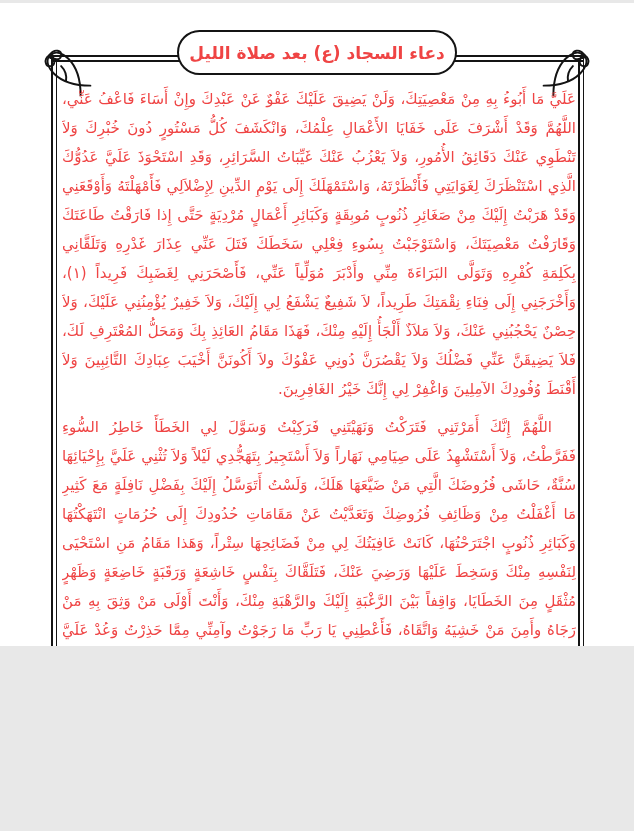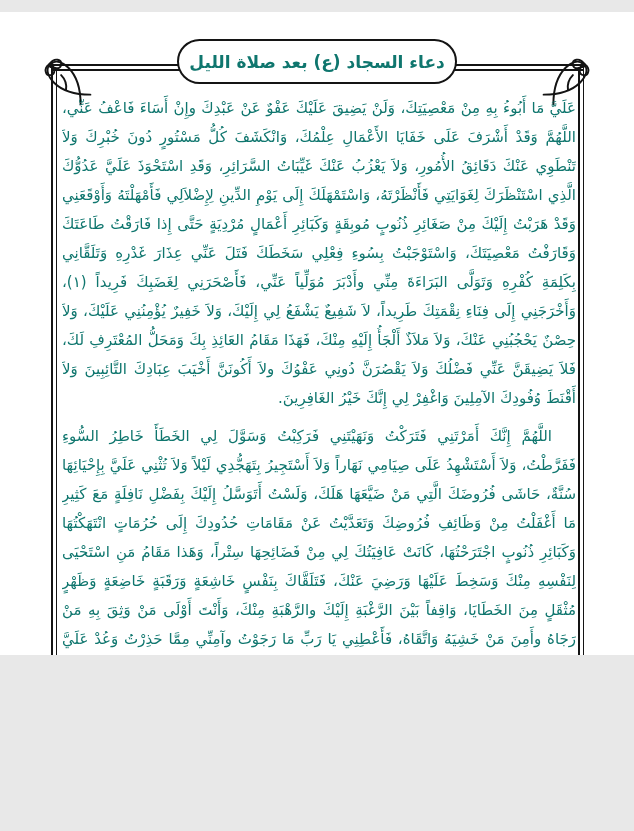--- a/index.html
+++ b/index.html
@@ -1,19 +1,19 @@
 <!DOCTYPE html>
 <html lang="ar" dir="rtl"><head>
 <meta charset="utf-8">
 <style>
   html,body { margin:0; padding:0; background:#e8e8e8; }
   .page {
-    position:relative; width:634px; height:643px; margin:12px auto;
+    position:relative; width:634px; height:643px; margin:3px auto;
     background:#ffffff; overflow:hidden;
-    font-family:"DejaVu Sans", sans-serif; color:#0f766e;
+    font-family:"DejaVu Sans", sans-serif; color:#ef4444;
   }
   
   .rule-h {
     position:absolute; height:7px; box-sizing:border-box;
     border-top:2px solid #141414; border-bottom:2px solid #141414;
   }
   .rule-v {
     position:absolute; width:6px; box-sizing:border-box;
     border-left:2px solid #141414; border-right:1px solid #141414;
   }

